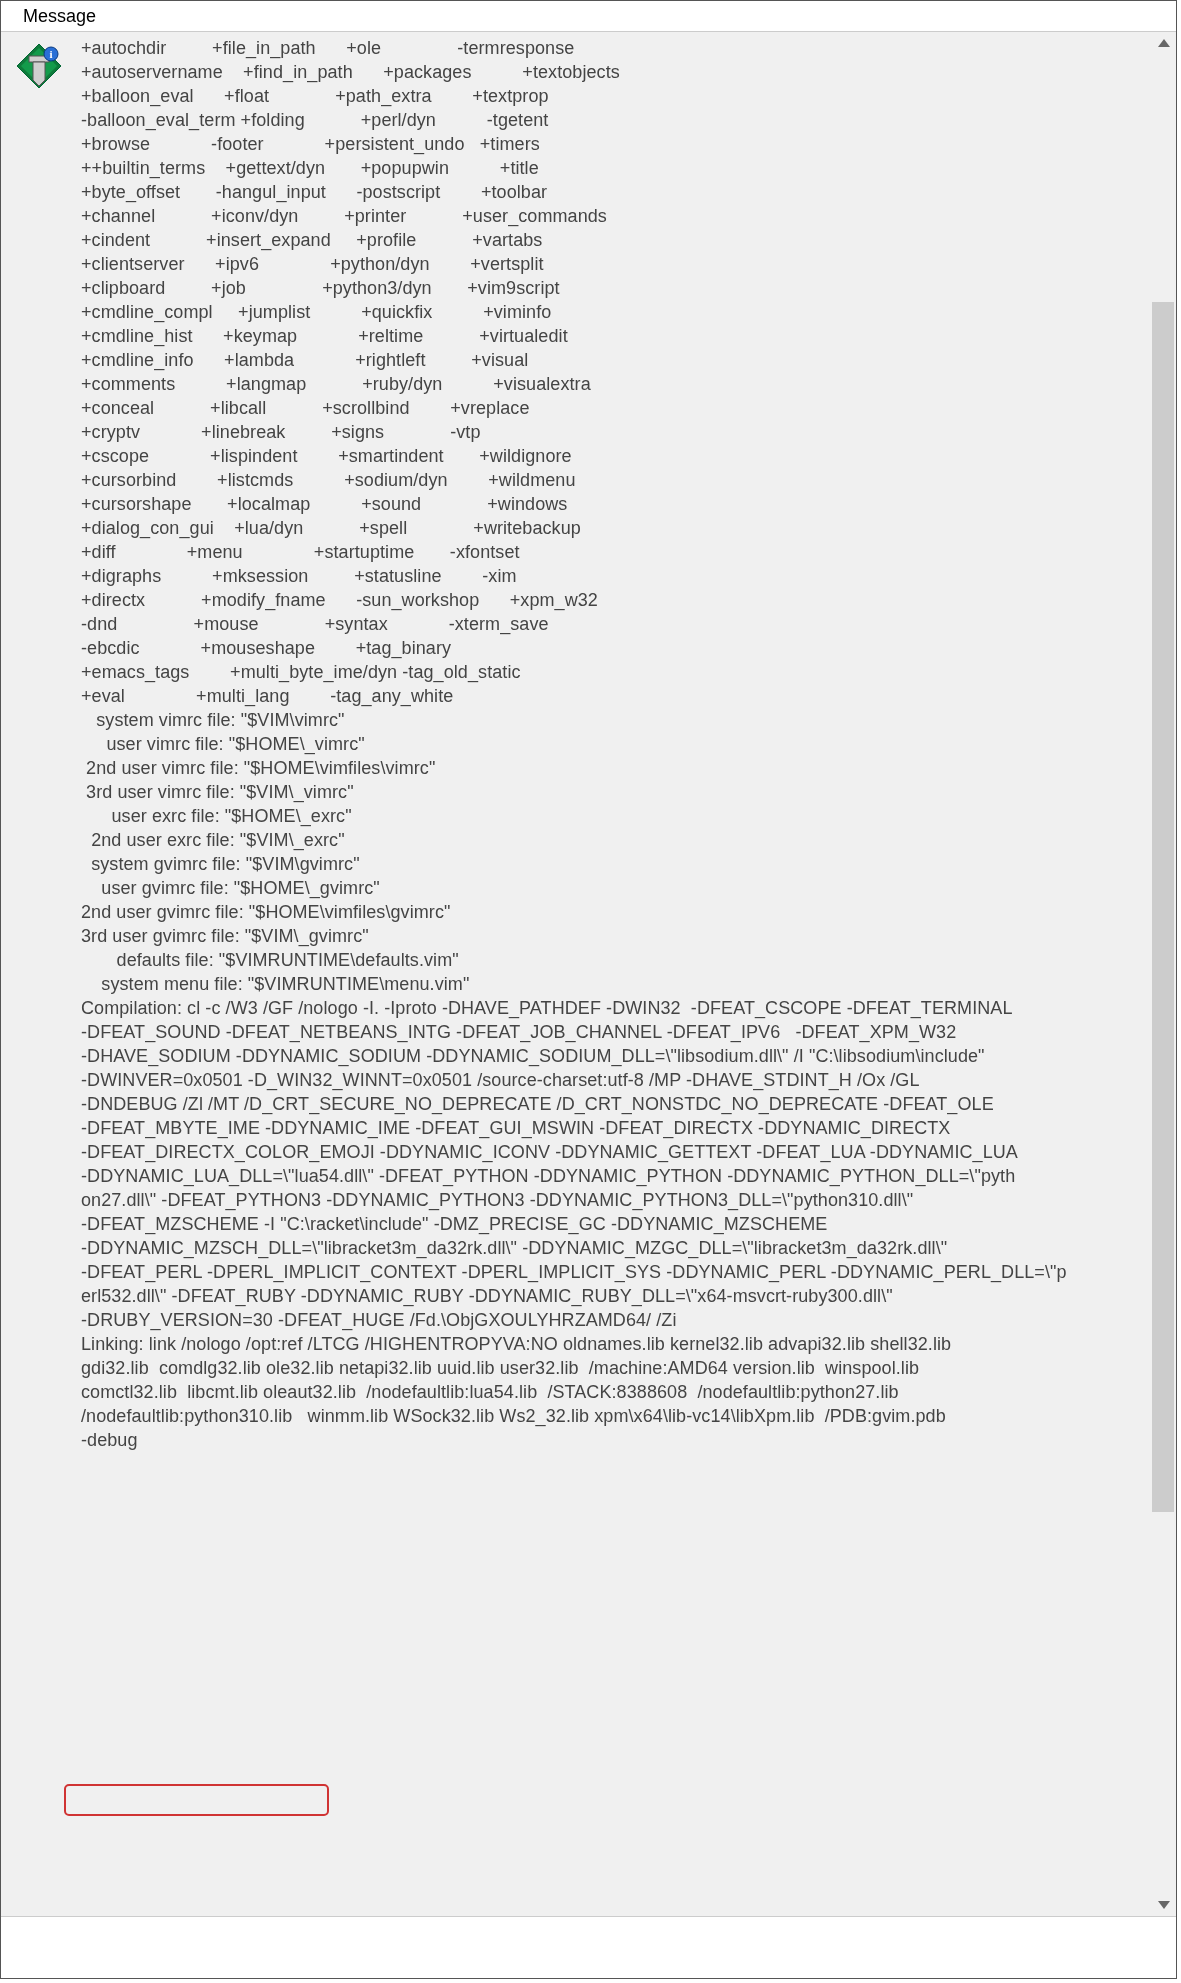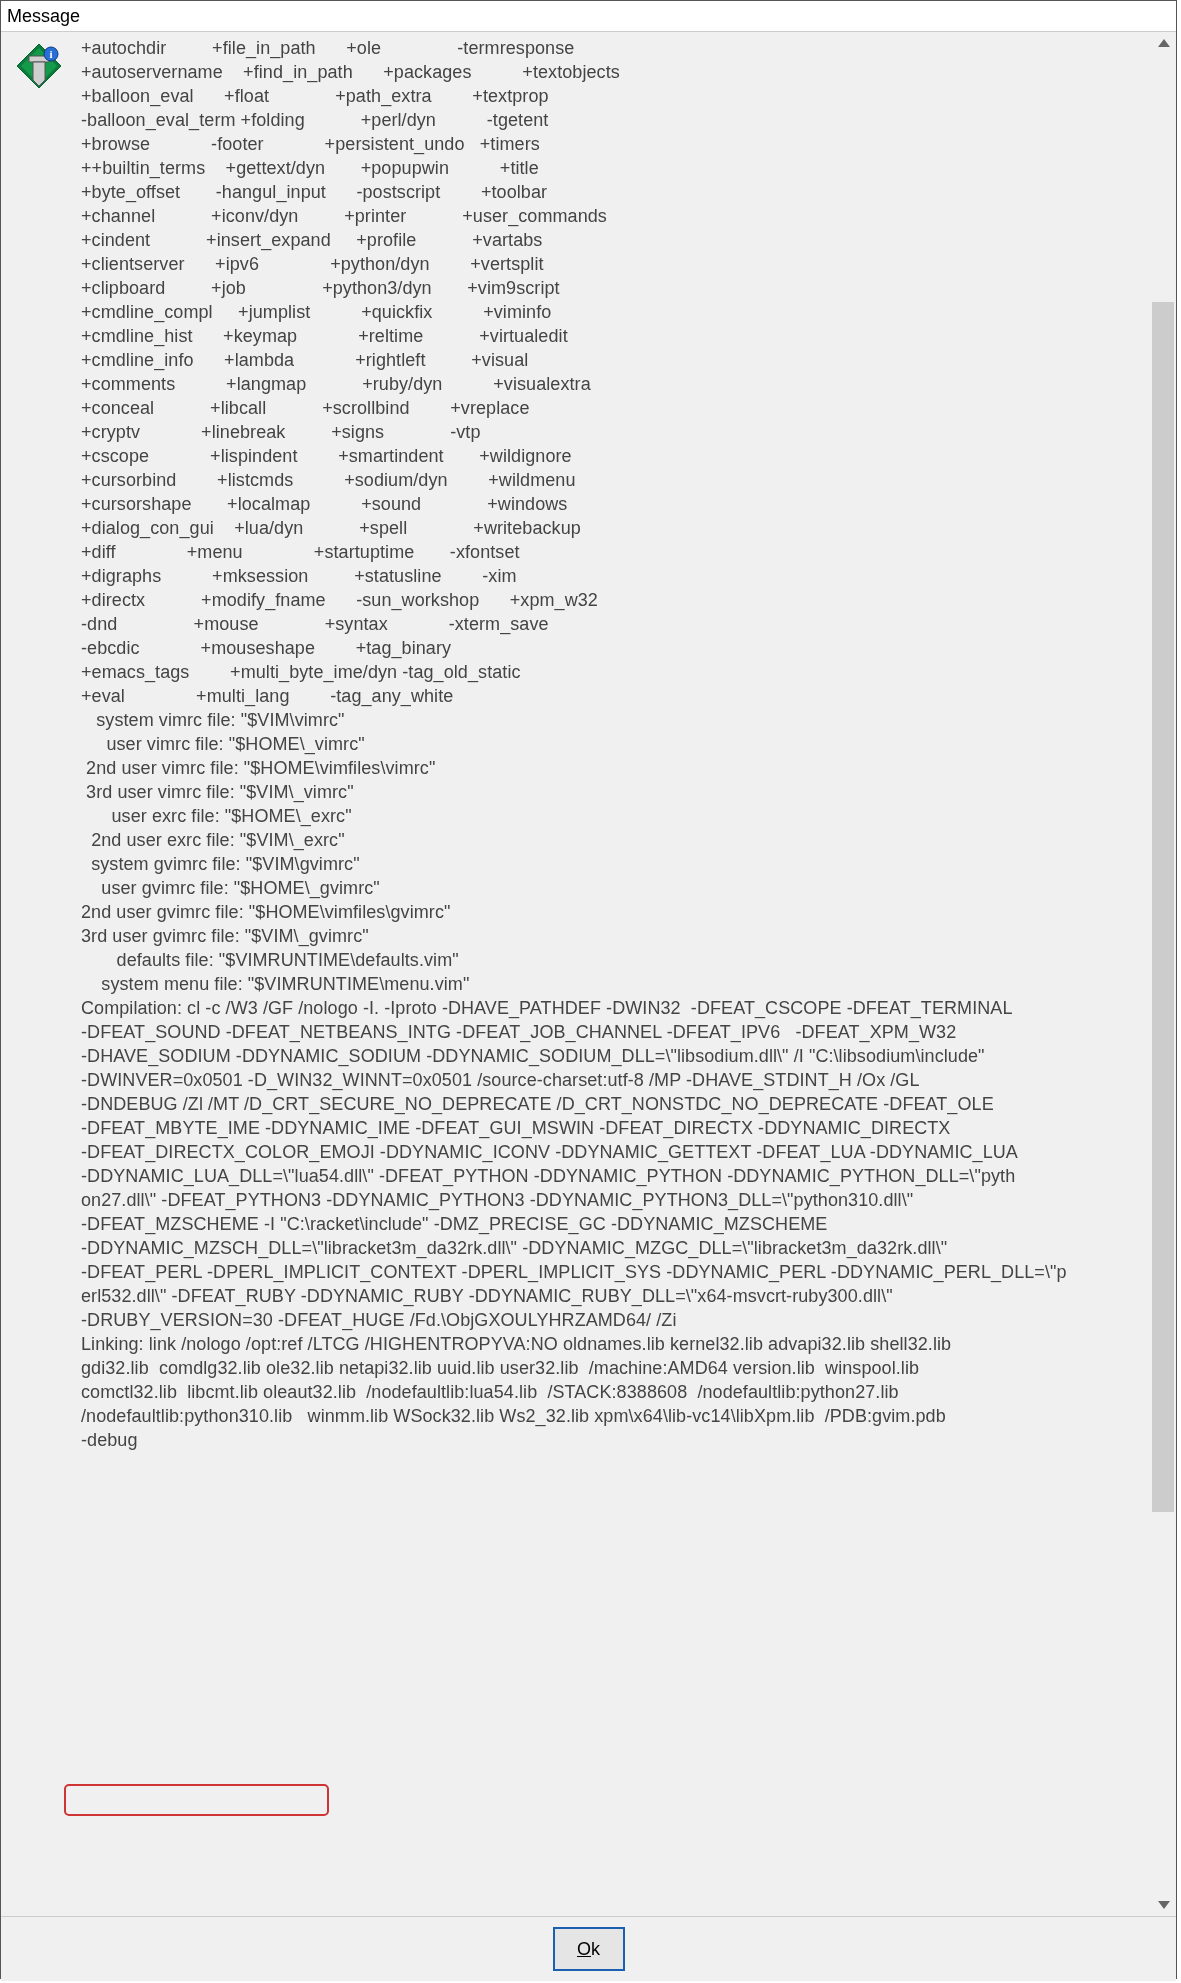--- a/index.html
+++ b/index.html
@@ -14,21 +14,21 @@
   .window {
     position: relative;
     width: 1177px;
     height: 1979px;
     border: 1px solid #555;
     box-sizing: border-box;
     background: #ffffff;
   }
   .titlebar {
     height: 30px;
-    padding-left: 6px;
+    padding-left: 22px;
     font-size: 18px;
     color: #000;
     border-bottom: 1px solid #ccc;
     display: flex;
     align-items: center;
     background: #ffffff;
   }
   .content-wrap {
     position: relative;
     height: 1884px;
@@ -216,18 +216,13 @@
       </div>
       <div class="scroll-thumb"></div>
       <div class="scroll-arrow down">
         <svg width="12" height="8" viewBox="0 0 12 8">
             <polygon points="0,0 12,0 6,8" fill="#666"></polygon>
           </svg>
       </div>
     </div>
   </div>
 
-  <div class="footer">
-    <div class="ok-btn">
-      <span><span class="ul">O</span><span id="ok-rest">k</span></span>
-    </div>
-  </div>
 </div>
 
 </body></html>

